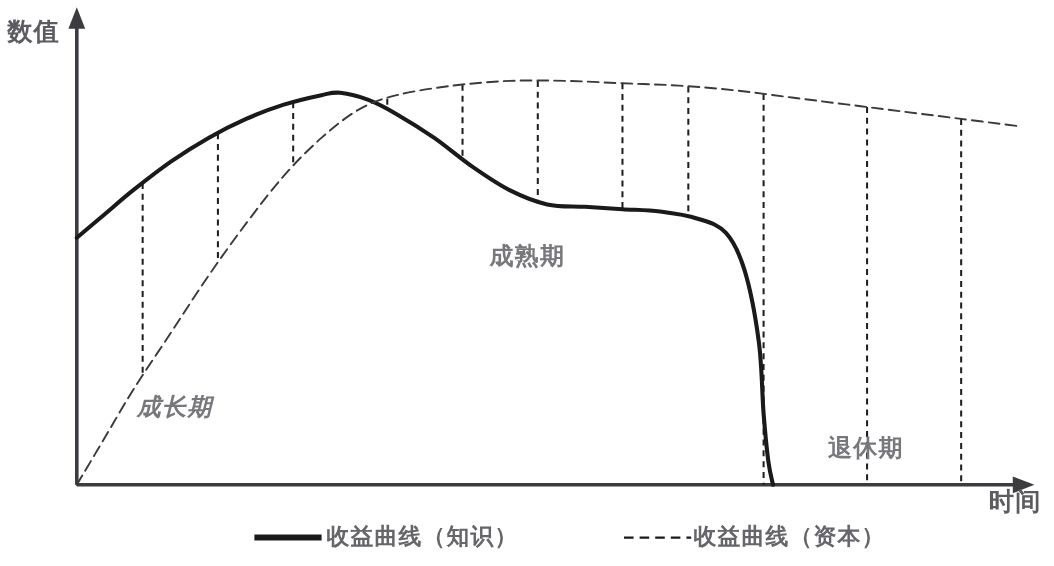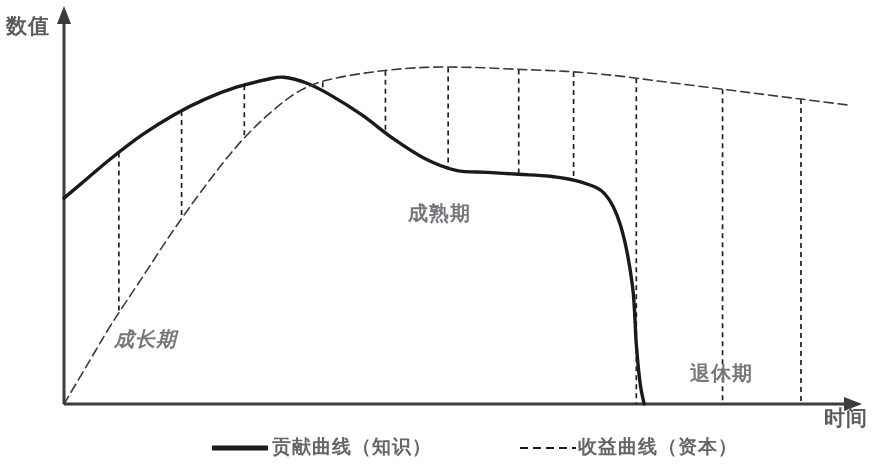--- a/index.html
+++ b/index.html
@@ -94,17 +94,17 @@
   <div class="cjk-label axis-title" id="y-axis-title">数值</div>
 
   <div class="cjk-label axis-title" id="x-axis-title">时间</div>
 
   <div class="cjk-label phase-label" id="label-growth">成长期</div>
 
   <div class="cjk-label phase-label" id="label-retire">退休期</div>
 
   <div class="cjk-label phase-label" id="label-mature">成熟期</div>
 
-  <div class="cjk-label legend-label" id="legend-label-contribution">贡献曲线（知识）</div>
+  <div class="cjk-label legend-label" id="legend-label-contribution">收益曲线（知识）</div>
 
   <div class="cjk-label legend-label" id="legend-label-revenue">收益曲线（资本）</div>
 
 </div>
 
 </body></html>

